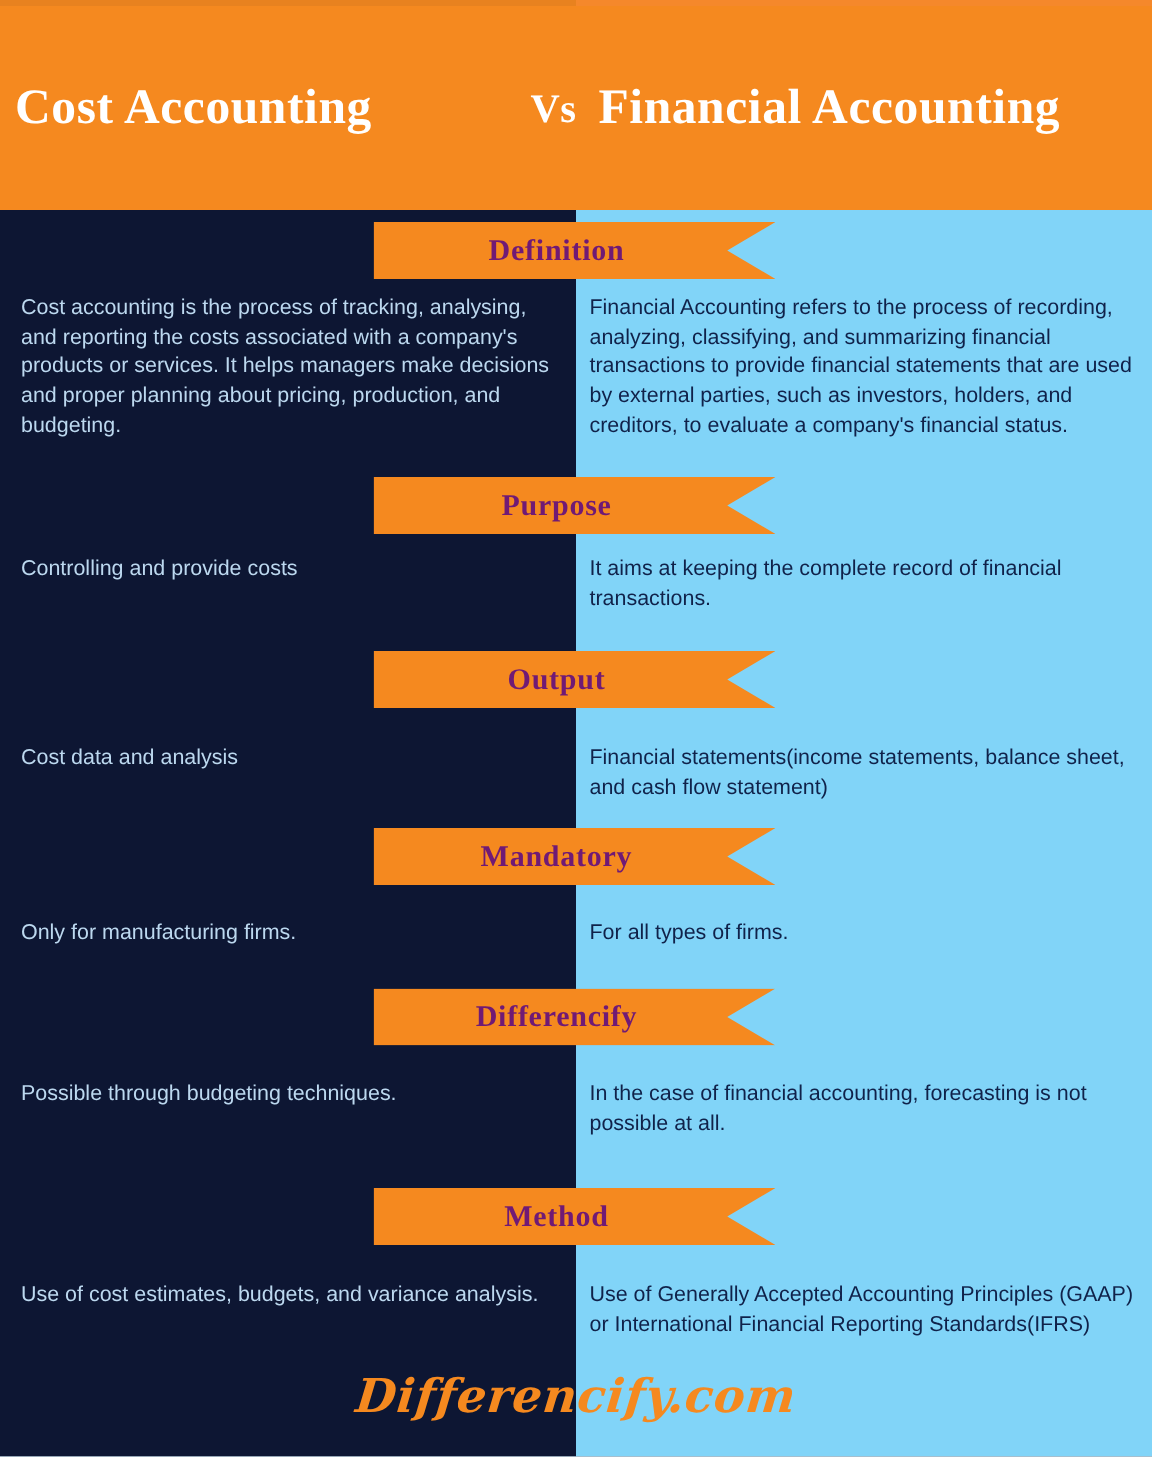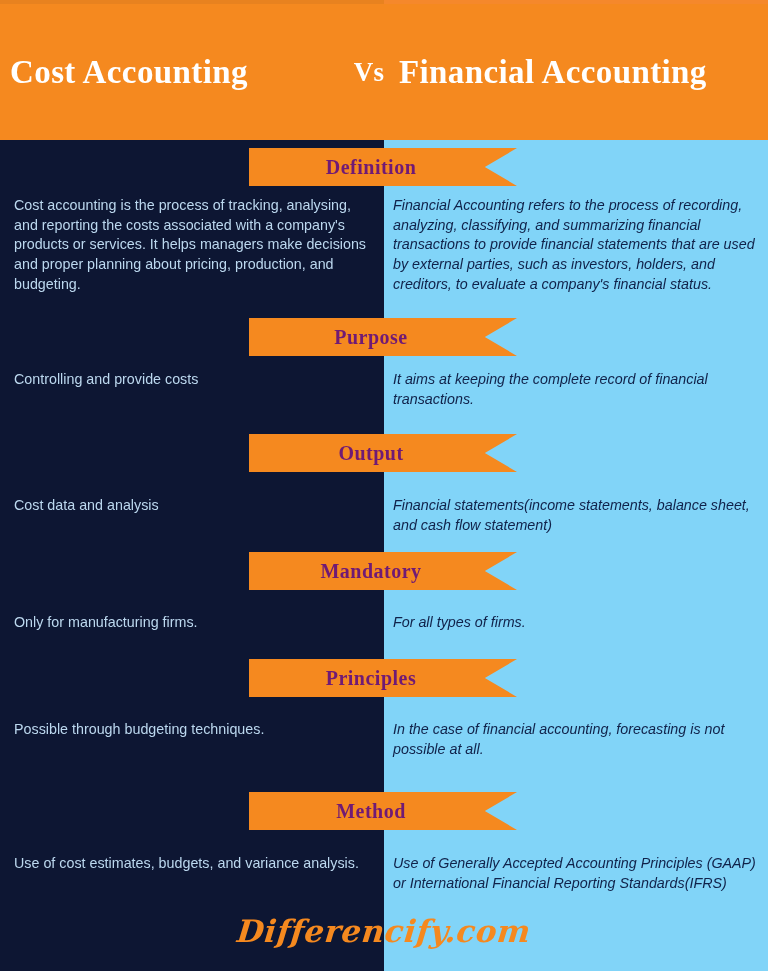--- a/index.html
+++ b/index.html
@@ -125,21 +125,20 @@
     left: 0;
     width: 384px;
     padding: 0 16px 0 14px;
     color: #bcd8ef;
   }
   .col-right {
     left: 384px;
     width: 384px;
     padding: 0 8px 0 9px;
     color: #10224a;
-    font-style: italic;
   }
 
   
   .logo {
     position: absolute;
     left: 0;
     top: 913px;
     width: 768px;
     text-align: center;
     font-family: "DejaVu Serif", serif;
@@ -195,21 +194,21 @@
   <div class="banner-wrap" style="top:552px">
     <div class="banner">
       <span class="banner-label">Mandatory</span>
     </div>
   </div>
   <div class="col col-left" style="top:613px">Only for manufacturing firms.</div>
   <div class="col col-right" style="top:613px">For all types of firms.</div>
 
   <div class="banner-wrap" style="top:659px">
     <div class="banner">
-      <span class="banner-label">Principles</span>
+      <span class="banner-label">Differencify</span>
     </div>
   </div>
   <div class="col col-left" style="top:720px">Possible through budgeting techniques.</div>
   <div class="col col-right" style="top:720px">In the case of financial accounting, forecasting is not possible at all.</div>
 
   <div class="banner-wrap" style="top:792px">
     <div class="banner">
       <span class="banner-label">Method</span>
     </div>
   </div>

